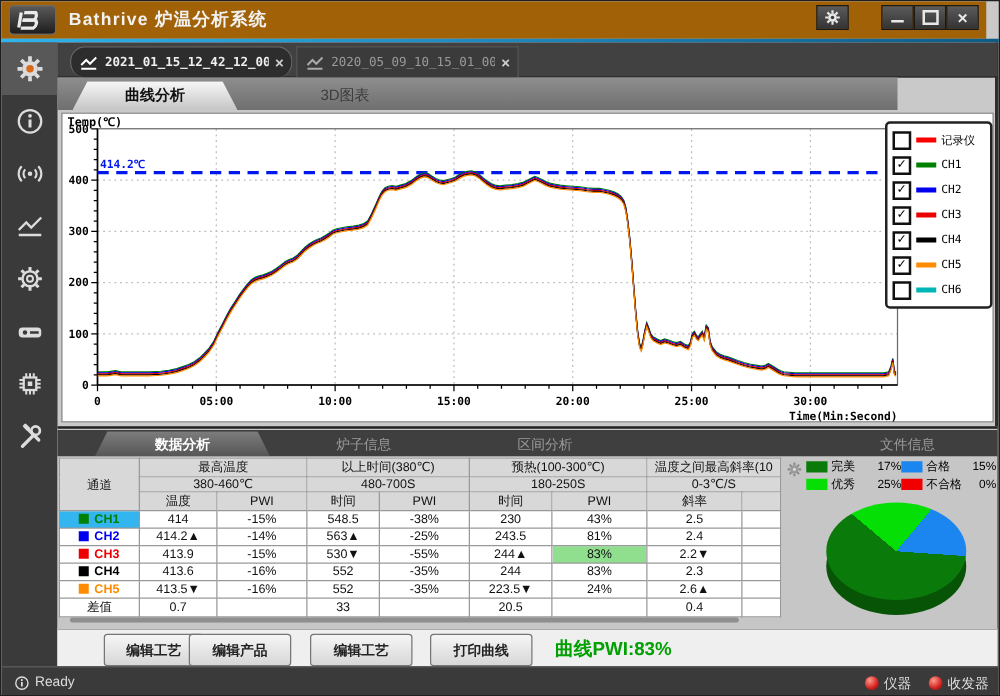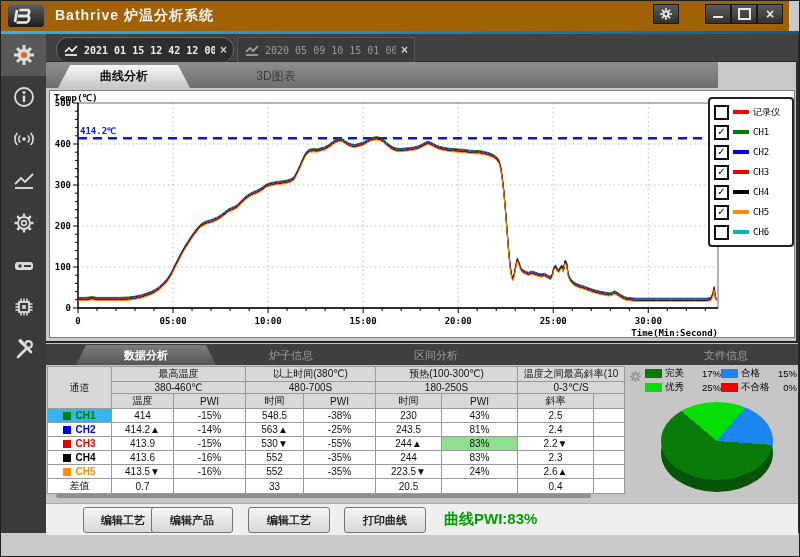--- a/index.html
+++ b/index.html
@@ -585,14 +585,34 @@
       </div>
     <div id="footer-row">
       <span id="pwi-label">曲线PWI:83%</span>
     <div class="fbtn" style="left: 11px; width: 78px; margin-left: 26px;">编辑工艺</div>
         <div class="fbtn" style="left: 105px; width: 80px;">编辑产品</div>
         <div class="fbtn" style="left: 202px; width: 80px;">编辑工艺</div>
         <div class="fbtn" style="left: 298px; width: 80px;">打印曲线</div>
       </div>
   </section>
 
+  <footer id="statusbar" class="hatch">
+    <span class="status-ico">
+      <svg width="13" height="13" viewBox="0 0 24 24">
+        <circle cx="12" cy="12" r="9" fill="none" stroke="#ddd" stroke-width="2"></circle>
+        <circle cx="12" cy="7.5" r="1.6" fill="#ddd"></circle>
+        <line x1="12" y1="10.5" x2="12" y2="17" stroke="#ddd" stroke-width="2.6"></line>
+      </svg>
+    </span>
+    <span>Ready</span>
+    <div id="status-right">
+        <div class="sitem">
+          <span class="sdot"></span>
+          <span>仪器</span>
+        </div>
+        <div class="sitem">
+          <span class="sdot"></span>
+          <span>收发器</span>
+        </div>
+      </div>
+  </footer>
 
 </div>
 
 </body></html>

